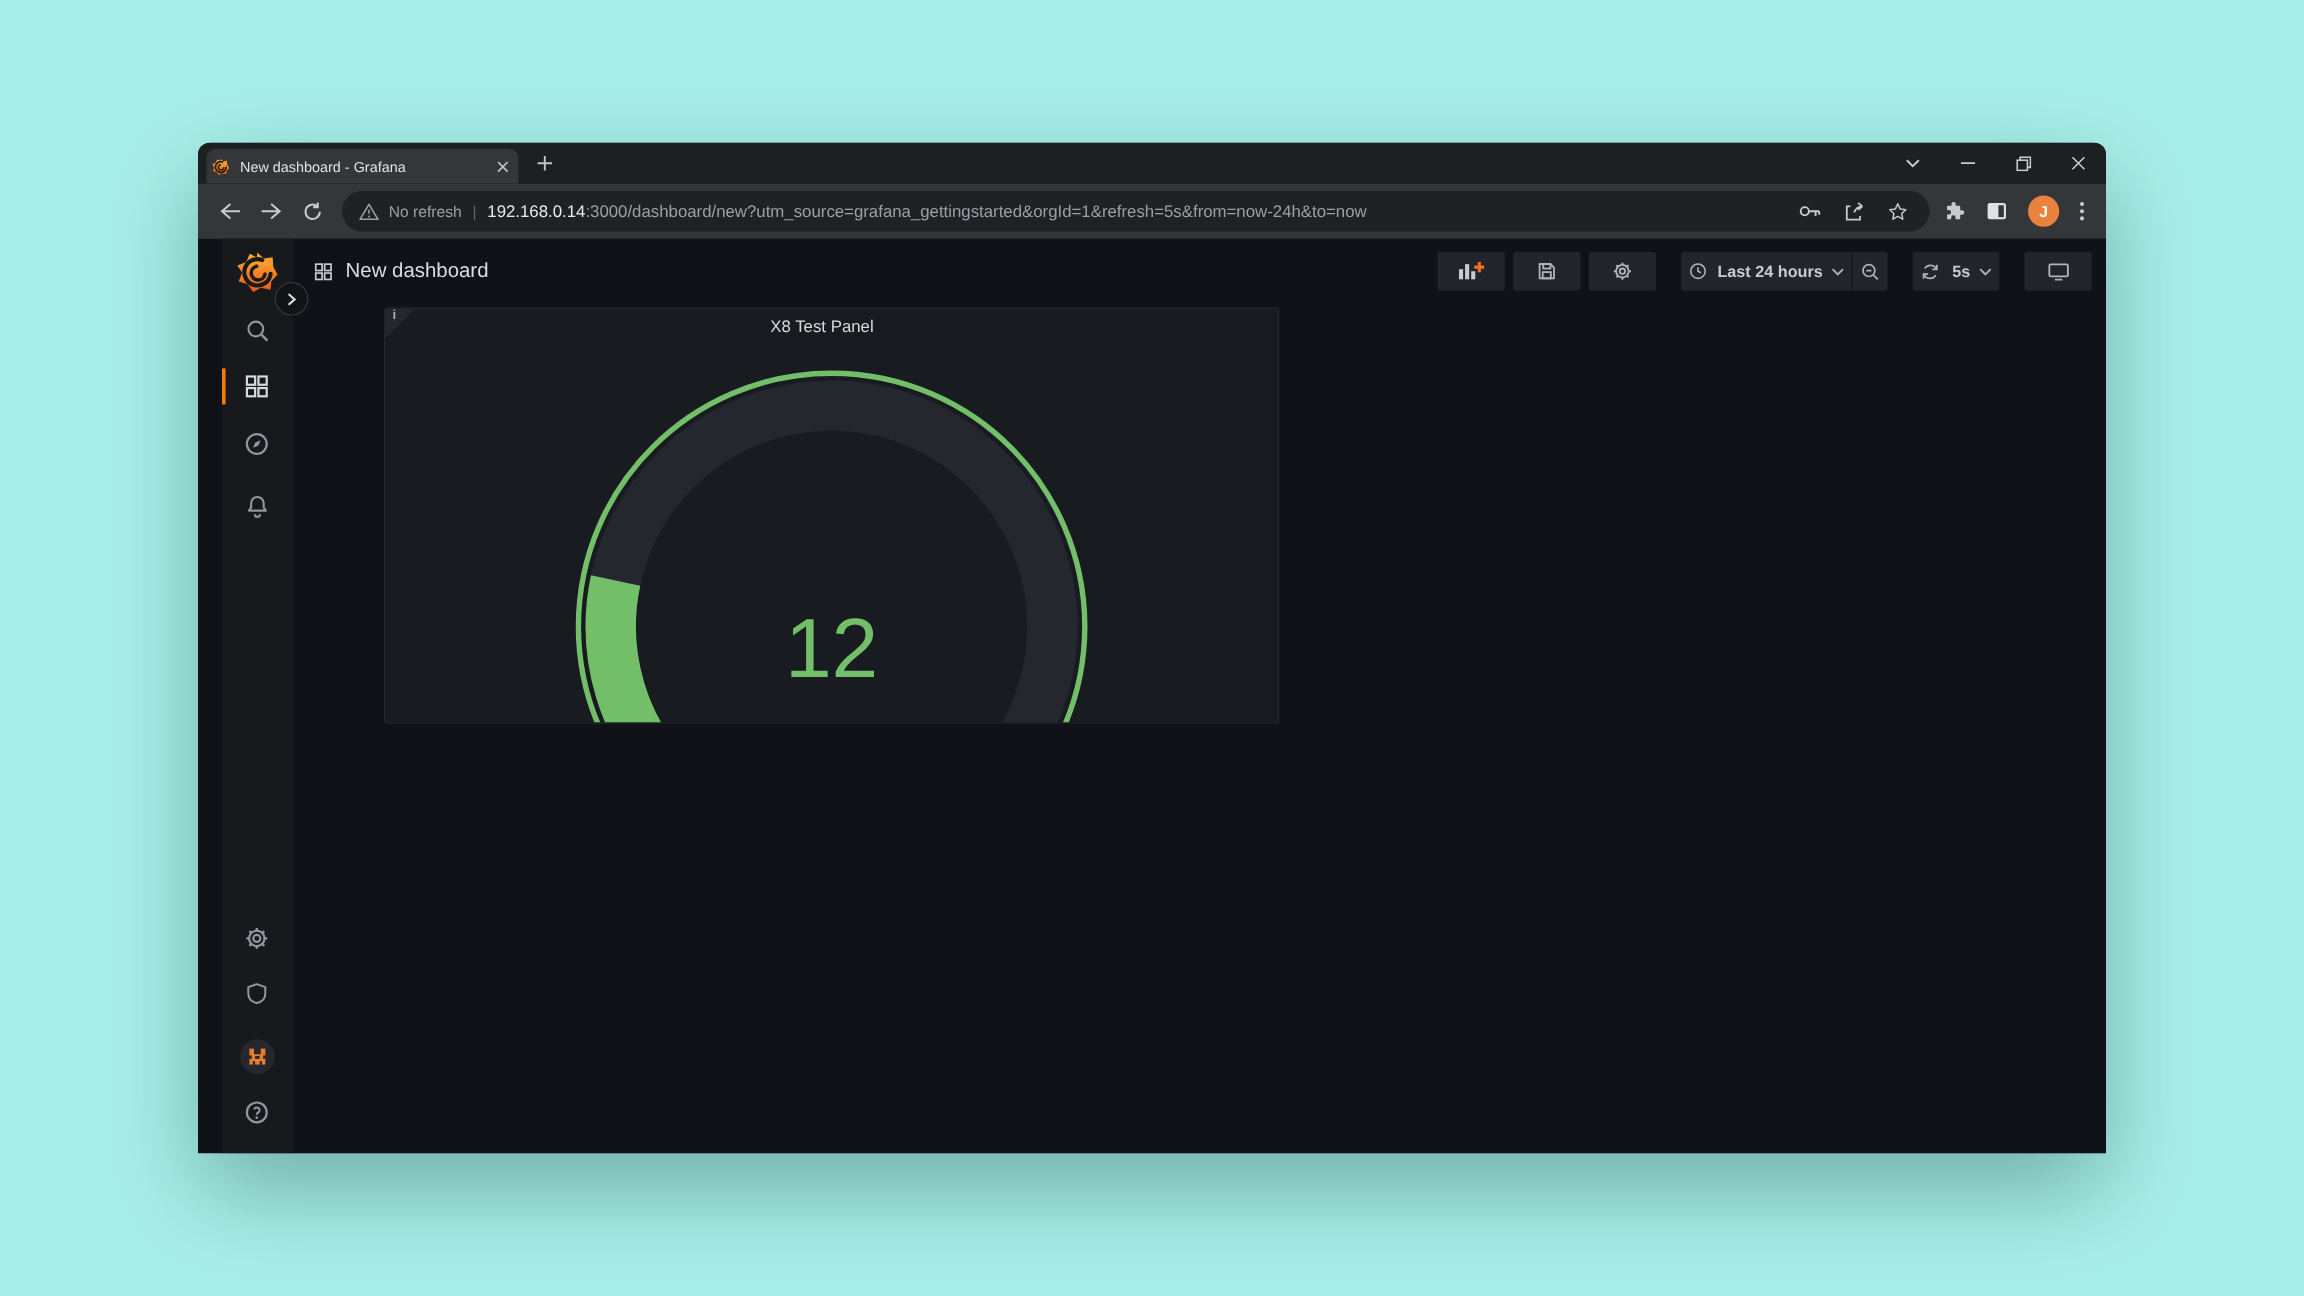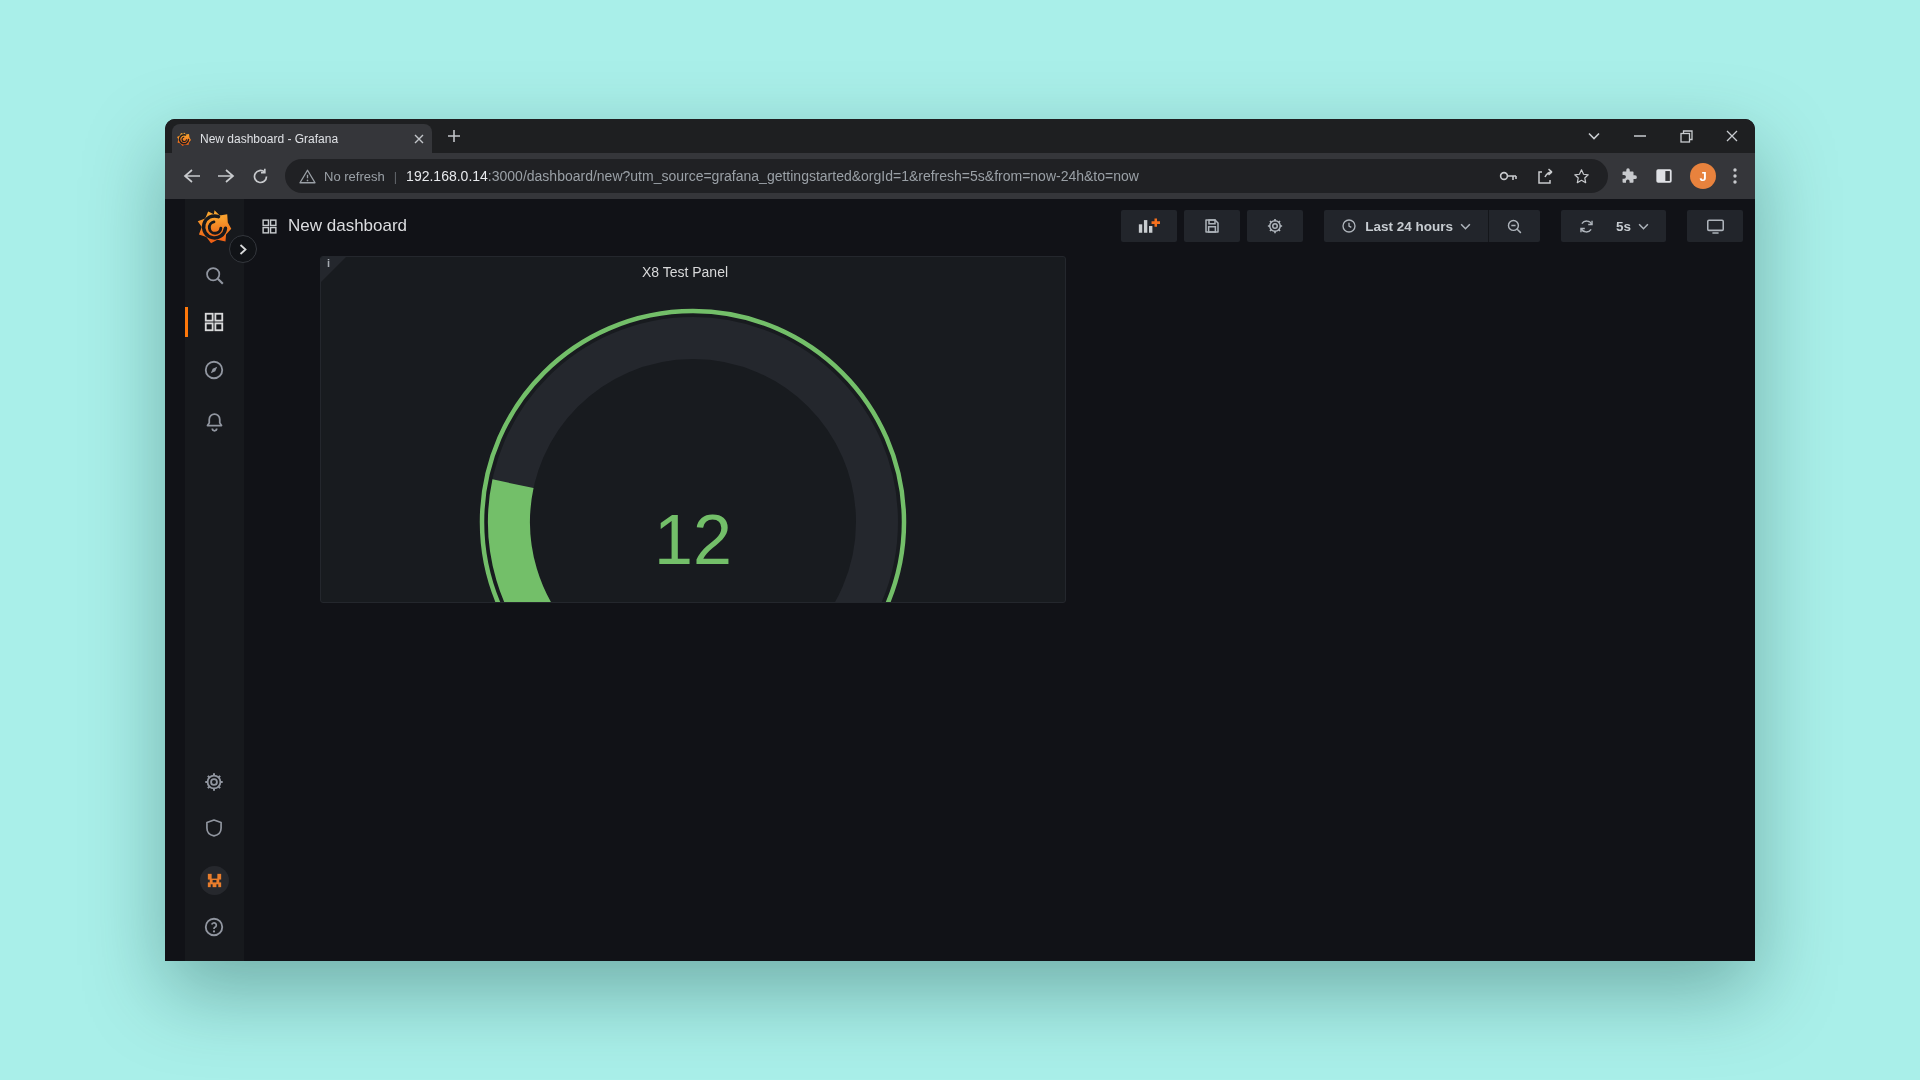--- a/index.html
+++ b/index.html
@@ -46,21 +46,21 @@
   .side-avatar{width:29px;height:29px;border-radius:50%;background:#26282d;display:flex;align-items:center;justify-content:center;}
 
   .gmain{flex:1;position:relative;}
   .gheader{position:absolute;top:0;left:0;right:0;height:54px;display:flex;align-items:center;padding:0 12px 0 17px;}
   .gtitle-wrap{display:flex;align-items:center;gap:10px;}
   .gtitle{font-size:17px;color:#dcdde0;}
   .gtools{margin-left:auto;display:flex;align-items:center;gap:7px;}
   .gbtn{height:32px;min-width:38px;background:#22252b;border-radius:2px;display:flex;align-items:center;
         justify-content:center;color:#aeb4bb;padding:0 9px;}
   .ggroup{display:flex;align-items:center;background:#22252b;border-radius:2px;height:32px;}
-  .gsub{height:27px;display:flex;align-items:center;justify-content:center;color:#aeb4bb;padding:0 17px;}
+  .gsub{height:27px;display:flex;align-items:center;justify-content:center;color:#aeb4bb;padding:0 6px;}
   .gdivider{width:1px;height:32px;background:#14161a;}
   .glabel{font-size:13.5px;font-weight:600;color:#c7ccd1;margin:0 7px 0 8px;white-space:nowrap;}
   .ggap{width:7px;}
 
   
   .panel{position:absolute;left:76px;top:57px;width:744px;height:345px;background:#181b1f;
          border:1px solid #24272d;border-radius:3px;overflow:hidden;}
   .panel-title{position:absolute;top:7px;left:0;right:16px;text-align:center;font-size:14px;font-weight:500;color:#d8d9da;z-index:3;}
   .corner{position:absolute;top:0;left:0;width:0;height:0;border-top:25px solid #24272d;border-right:25px solid transparent;z-index:2;}
   .corner-i{position:absolute;top:0;left:6px;color:#a7acb2;font-size:11px;z-index:3;font-weight:bold;}

